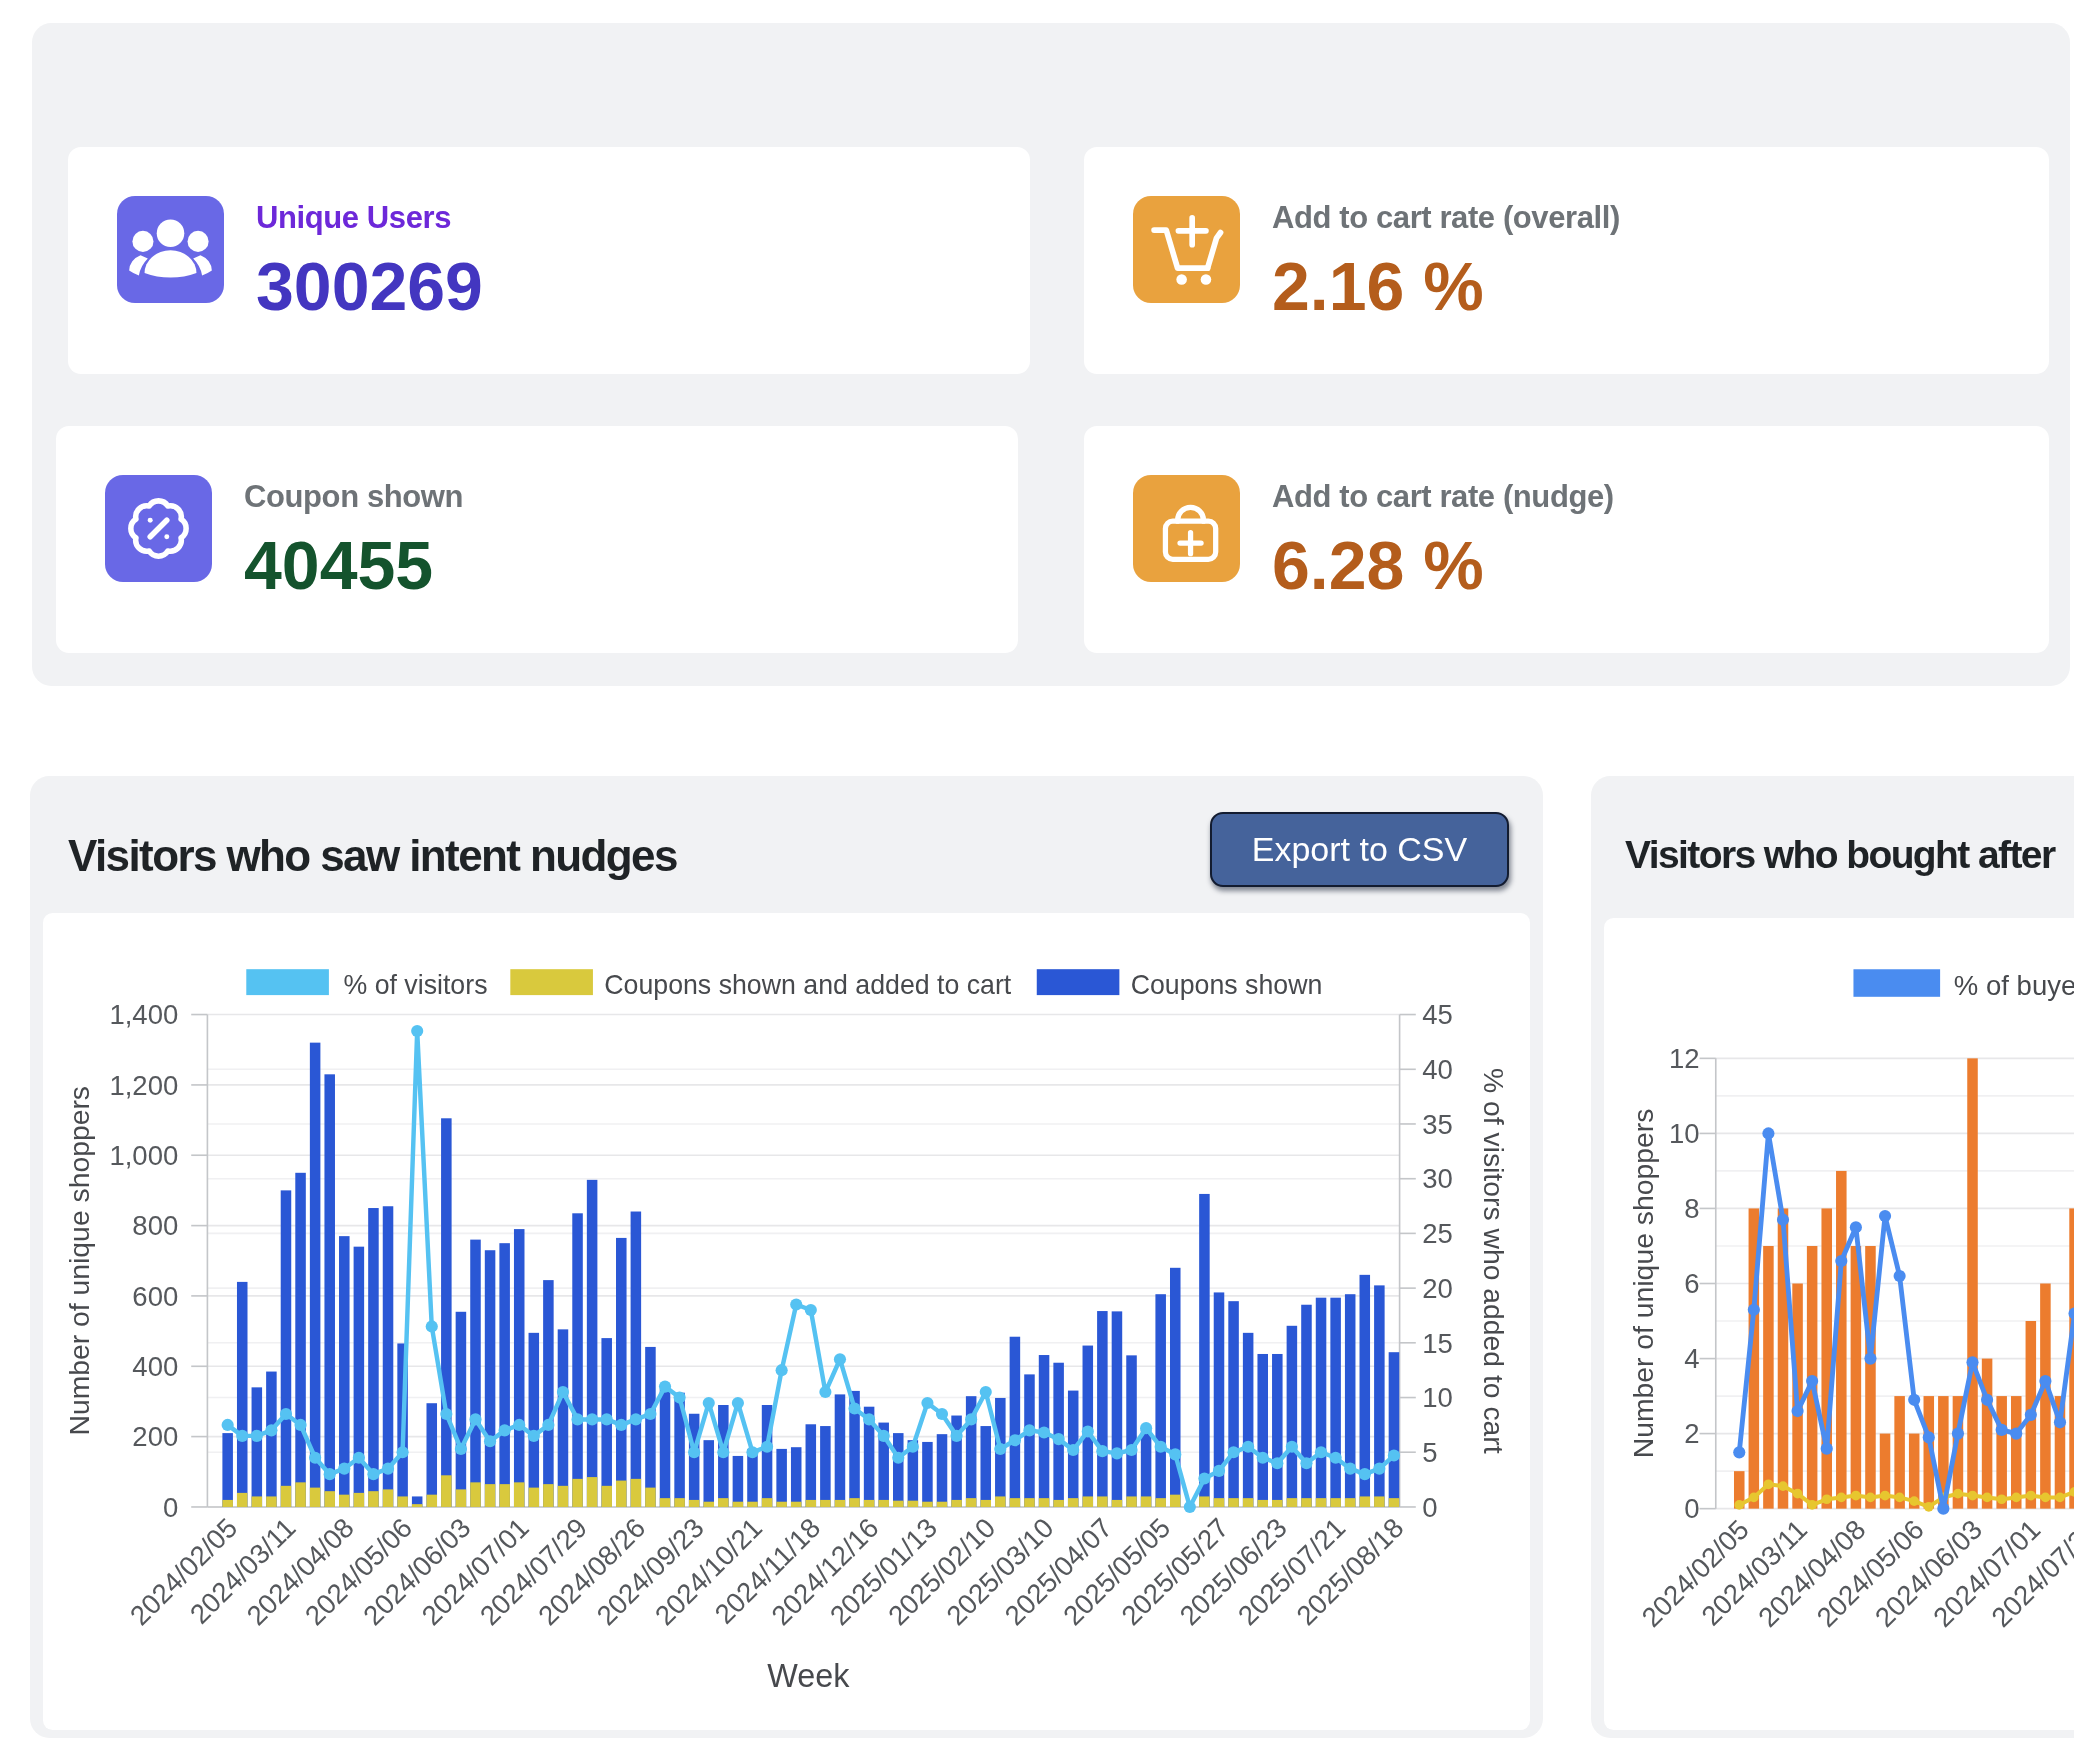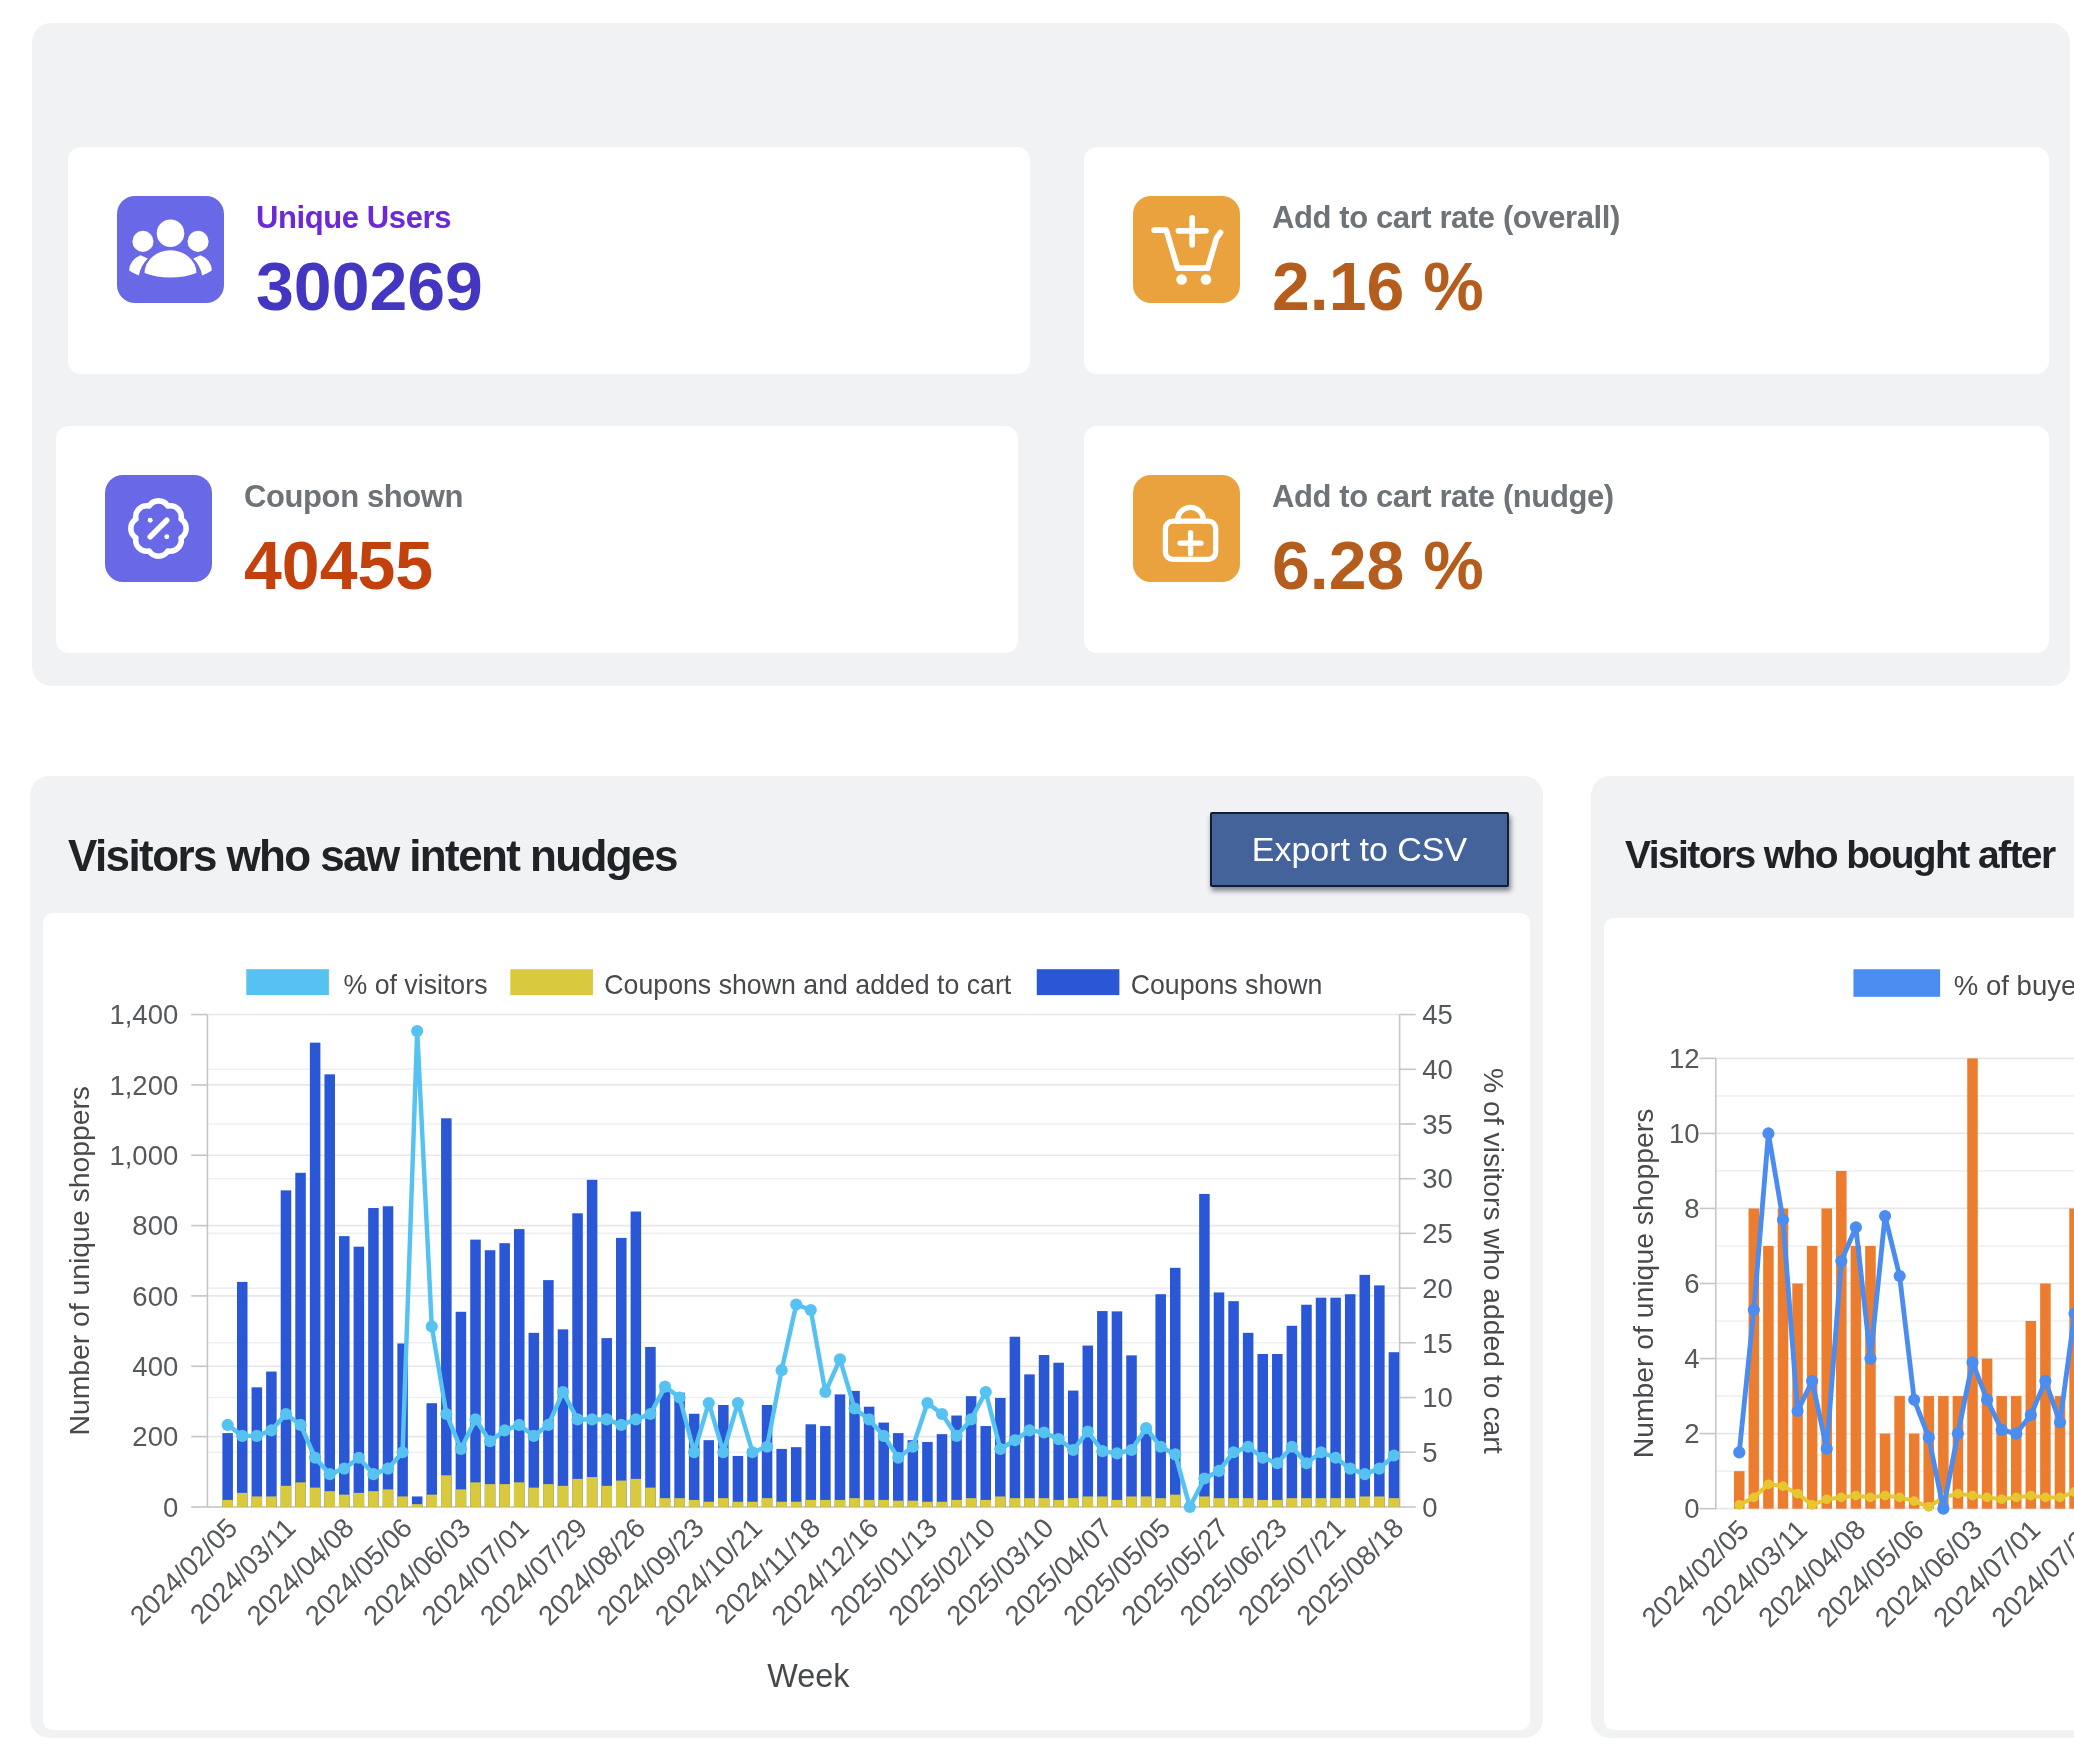--- a/index.html
+++ b/index.html
@@ -36,36 +36,36 @@
   <div style="position:absolute;left:24px;top:403px;width:962px;height:227px;background:#fff;border-radius:13px;">
     <div style="position:absolute;left:49px;top:49px;width:107px;height:107px;background:#6968e6;border-radius:18px;"><svg viewBox="0 0 24 24" width="107" height="107" fill="none" stroke="#fff" stroke-width="2" stroke-linecap="round" stroke-linejoin="round">
 <g transform="translate(12,12) scale(0.62) translate(-12,-12)">
 <path d="M3.85 8.62a4 4 0 0 1 4.78-4.77 4 4 0 0 1 6.74 0 4 4 0 0 1 4.78 4.78 4 4 0 0 1 0 6.74 4 4 0 0 1-4.77 4.78 4 4 0 0 1-6.75 0 4 4 0 0 1-4.78-4.77 4 4 0 0 1 0-6.76Z"></path>
 <path d="m15 9-6 6"></path>
 <circle cx="9" cy="9" r="0.9" fill="#fff" stroke="none"></circle>
 <circle cx="15" cy="15" r="0.9" fill="#fff" stroke="none"></circle>
 </g>
         </svg></div>
     <div style="position:absolute;left:188px;top:53px;font-size:31px;font-weight:bold;color:#6e7377;letter-spacing:-0.4px;">Coupon shown</div>
-    <div style="position:absolute;left:188px;top:100px;font-size:68px;font-weight:bold;color:#c2410c;letter-spacing:0px;">40455</div>
+    <div style="position:absolute;left:188px;top:100px;font-size:68px;font-weight:bold;color:#14532d;letter-spacing:0px;">40455</div>
   </div>
   <div style="position:absolute;left:1052px;top:403px;width:965px;height:227px;background:#fff;border-radius:13px;">
     <div style="position:absolute;left:49px;top:49px;width:107px;height:107px;background:#e9a23e;border-radius:18px;"><svg viewBox="0 0 132 132" width="107" height="107" fill="none" stroke="#fff" stroke-width="6.5" stroke-linecap="round" stroke-linejoin="round">
 <rect x="40" y="57" width="62" height="47" rx="9"></rect>
 <path d="M55 57 v-1 a16 16 0 0 1 32 0 v1"></path>
 <path d="M71 71 v26 M58 84 h26"></path>
 </svg></div>
     <div style="position:absolute;left:188px;top:53px;font-size:31px;font-weight:bold;color:#6e7377;letter-spacing:-0.4px;">Add to cart rate (nudge)</div>
     <div style="position:absolute;left:188px;top:100px;font-size:68px;font-weight:bold;color:#b45d1c;letter-spacing:0px;">6.28 %</div>
   </div>
 </div>
 
 <div style="position:absolute;left:30px;top:776px;width:1513px;height:962px;background:#f1f2f4;border-radius:19.4px;">
   <div style="position:absolute;left:38px;top:55px;font-size:44px;font-weight:bold;color:#1f2326;letter-spacing:-1.6px;">Visitors who saw intent nudges</div>
-  <div style="position:absolute;left:1180px;top:36px;width:299px;height:75px;background:#45639b;border:2.4px solid #131c30;border-radius:2px;box-shadow:1.6px 4px 4.9px rgba(20,30,50,0.5);color:#fff;font-size:34px;font-weight:400;display:flex;align-items:center;justify-content:center;">Export to CSV</div>
+  <div style="position:absolute;left:1180px;top:36px;width:299px;height:75px;background:#45639b;border:2.4px solid #131c30;border-radius:13px;box-shadow:1.6px 4px 4.9px rgba(20,30,50,0.5);color:#fff;font-size:34px;font-weight:400;display:flex;align-items:center;justify-content:center;">Export to CSV</div>
   <div style="position:absolute;left:13px;top:137px;width:1487px;height:817px;background:#fff;border-radius:9.7px;">
     <svg width="1487" height="817" viewBox="0 0 1836 1008" style="position:absolute;left:0;top:0">
 <rect x="251" y="69" width="102" height="32" fill="#55c2f2"></rect>
 <text x="371" y="100" font-size="33" fill="#47494d">% of visitors</text>
 <rect x="577" y="69" width="102" height="32" fill="#d9c93d"></rect>
 <text x="693" y="100" font-size="33" fill="#47494d">Coupons shown and added to cart</text>
 <rect x="1227" y="69" width="102" height="32" fill="#2a57d5"></rect>
 <text x="1343" y="100" font-size="33" fill="#47494d">Coupons shown</text>
 <line x1="203" y1="665.4" x2="1675" y2="665.4" stroke="#f0f0f2" stroke-width="2"></line>
 <line x1="203" y1="597.9" x2="1675" y2="597.9" stroke="#f0f0f2" stroke-width="2"></line>

